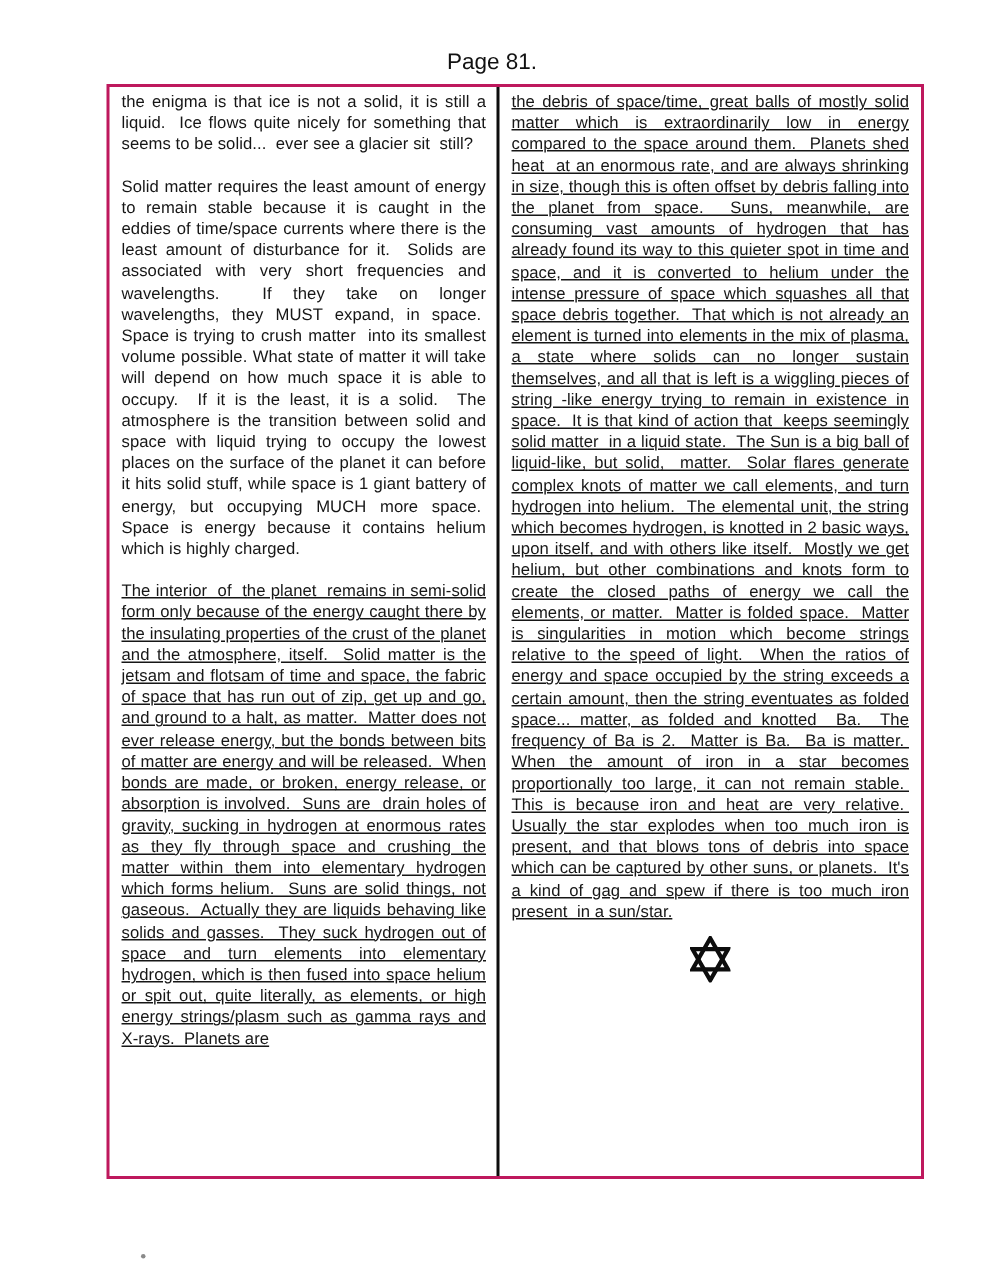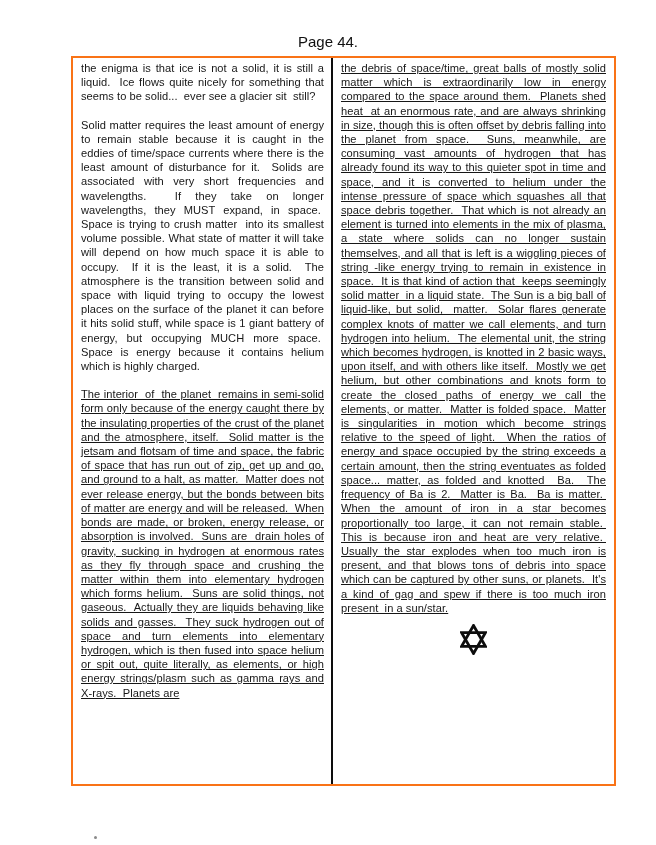--- a/index.html
+++ b/index.html
@@ -14,21 +14,21 @@
   .page-title {
     position:absolute; left:0; right:0; top:33px;
     text-align:center;
     font-size:15px; line-height:17px;
     color:#111;
   }
   .sheet {
     position:absolute; left:71px; top:56px;
     width:545px; height:730px;
     box-sizing:border-box;
-    border:2px solid #f97316;
+    border:2px solid #be185d;
     display:flex;
     background:#fff;
   }
   .col {
     box-sizing:border-box;
     font-size:11.1px;
     line-height:14.2px;
     text-align:justify;
     overflow:hidden;
     letter-spacing:0.05px;
@@ -53,21 +53,21 @@
   .speck {
     position:absolute; left:94px; top:836px;
     width:3px; height:3px; background:#8a8a8a; border-radius:50%;
   }
 </style>
 </head>
 <body>
 
 <div class="canvas">
 
-  <div class="page-title">Page 44.</div>
+  <div class="page-title">Page 81.</div>
 
   <div class="sheet">
 
     <div class="col col-left">
       <p><span>the enigma is that ice is not a solid, it is still a liquid.&nbsp; Ice flows quite nicely for something that seems to be solid...&nbsp; ever see a glacier sit&nbsp; still?</span></p>
       <p><span>Solid matter requires the least amount of energy to remain stable because it is caught in the eddies of time/space currents where there is the least amount of disturbance for it.&nbsp; Solids are associated with very short frequencies and wavelengths.&nbsp; If they take on longer wavelengths, they MUST expand, in space.&nbsp; Space is trying to crush matter&nbsp; into its smallest volume possible. What state of matter it will take will depend on how much space it is able to occupy.&nbsp; If it is the least, it is a solid.&nbsp; The atmosphere is the transition between solid and space with liquid trying to occupy the lowest places on the surface of the planet it can before it hits solid stuff, while space is 1 giant battery of energy, but occupying MUCH more space.&nbsp; Space is energy because it contains helium which is highly charged.</span></p>
       <p><span>The interior&nbsp; of&nbsp; the planet&nbsp; remains in semi-solid form only because of the energy caught there by the insulating properties of the crust of the planet and the atmosphere, itself.&nbsp; Solid matter is the jetsam and flotsam of time and space, the fabric of space that has run out of zip, get up and go, and ground to a halt, as matter.&nbsp; Matter does not ever release energy, but the </span><span class="u">bonds</span><span> between bits of matter </span><span class="u">are energy</span><span> and will be released.&nbsp; When bonds are made, or broken, energy release, or absorption is involved.&nbsp; Suns are&nbsp; drain holes of gravity, sucking in hydrogen at enormous rates as they fly through space and crushing the matter within them into elementary hydrogen which forms helium.&nbsp; Suns are solid things, not gaseous.&nbsp; Actually they are liquids behaving like solids and gasses.&nbsp; They suck hydrogen out of space and turn elements into elementary hydrogen, which is then fused into space helium or spit out, quite literally, as elements, or high energy strings/plasm such as gamma rays and X-rays.&nbsp; Planets are</span></p>
     </div>
 
     <div class="col col-right">

